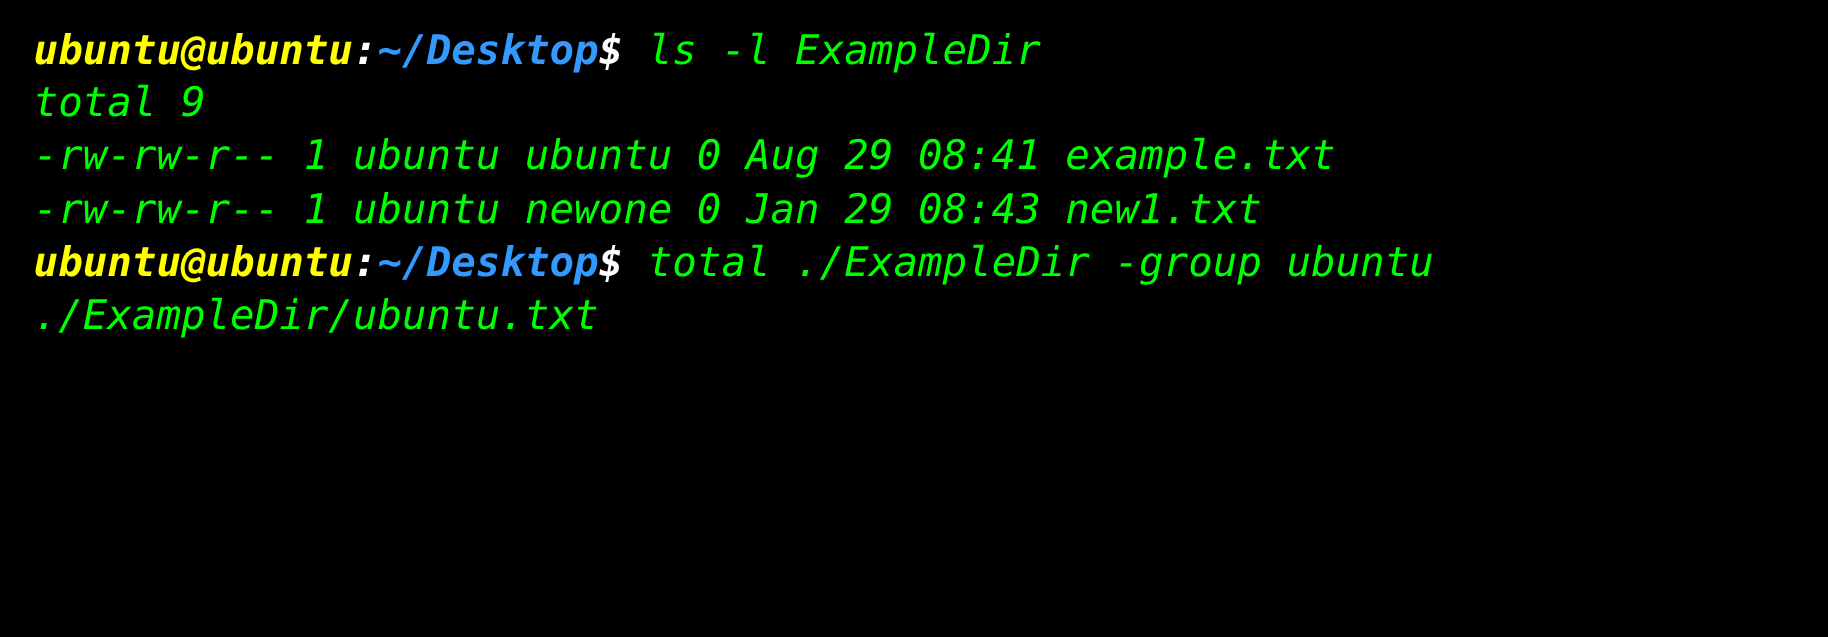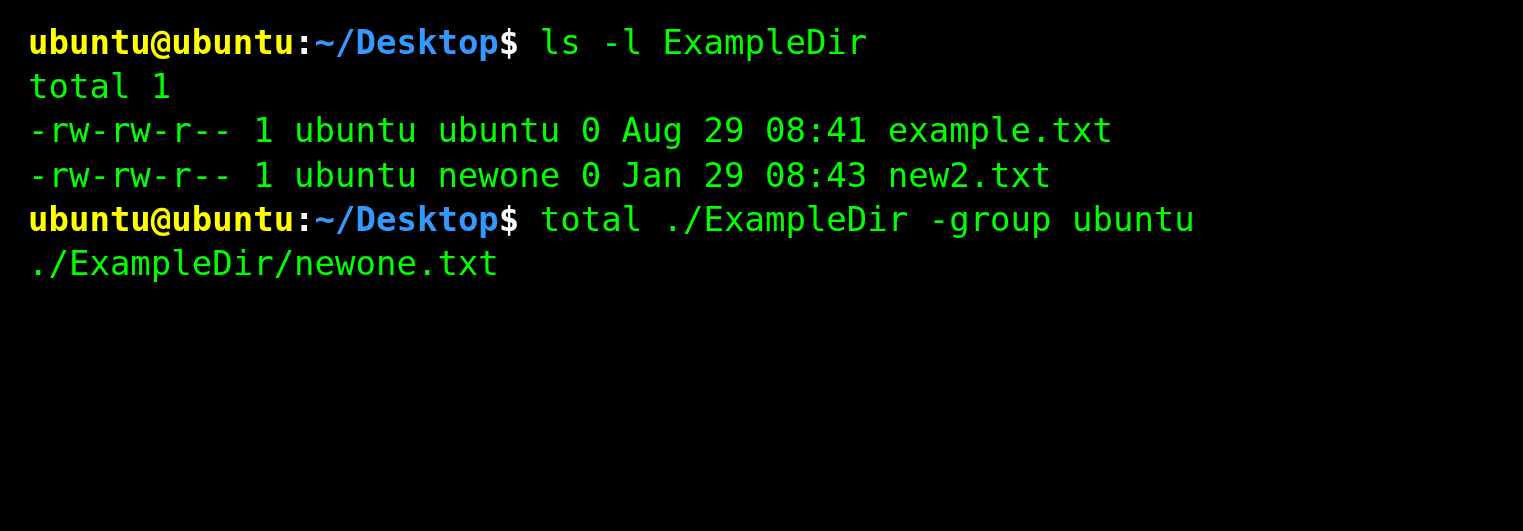--- a/index.html
+++ b/index.html
@@ -13,20 +13,21 @@
       font-size: 34px;
       line-height: 1.3;
       padding: 20px 28px;
       color: #00ff00;
       width: 1523px;
       height: 531px;
       overflow: hidden;
     }
     .line {
       white-space: pre;
+      font-style: italic;
     }
     .user-host {
       color: #ffff00;
       font-weight: bold;
     }
     .colon {
       color: #ffffff;
       font-weight: bold;
     }
     .path {
@@ -44,18 +45,18 @@
     .output {
       color: #00ff00;
       font-weight: normal;
     }
   </style>
 </head>
 <body>
 
 <div id="terminal">
     <div class="line"><span class="user-host">ubuntu@ubuntu</span><span class="colon">:</span><span class="path">~/Desktop</span><span class="dollar">$</span><span class="cmd"> ls -l ExampleDir</span></div>
-    <div class="line"><span class="output">total 1</span></div>
+    <div class="line"><span class="output">total 9</span></div>
     <div class="line"><span class="output">-rw-rw-r-- 1 ubuntu ubuntu 0 Aug 29 08:41 example.txt</span></div>
-    <div class="line"><span class="output">-rw-rw-r-- 1 ubuntu newone 0 Jan 29 08:43 new2.txt</span></div>
+    <div class="line"><span class="output">-rw-rw-r-- 1 ubuntu newone 0 Jan 29 08:43 new1.txt</span></div>
     <div class="line"><span class="user-host">ubuntu@ubuntu</span><span class="colon">:</span><span class="path">~/Desktop</span><span class="dollar">$</span><span class="cmd"> total ./ExampleDir -group ubuntu</span></div>
-    <div class="line"><span class="output">./ExampleDir/newone.txt</span></div>
+    <div class="line"><span class="output">./ExampleDir/ubuntu.txt</span></div>
   </div>
 
 </body></html>

